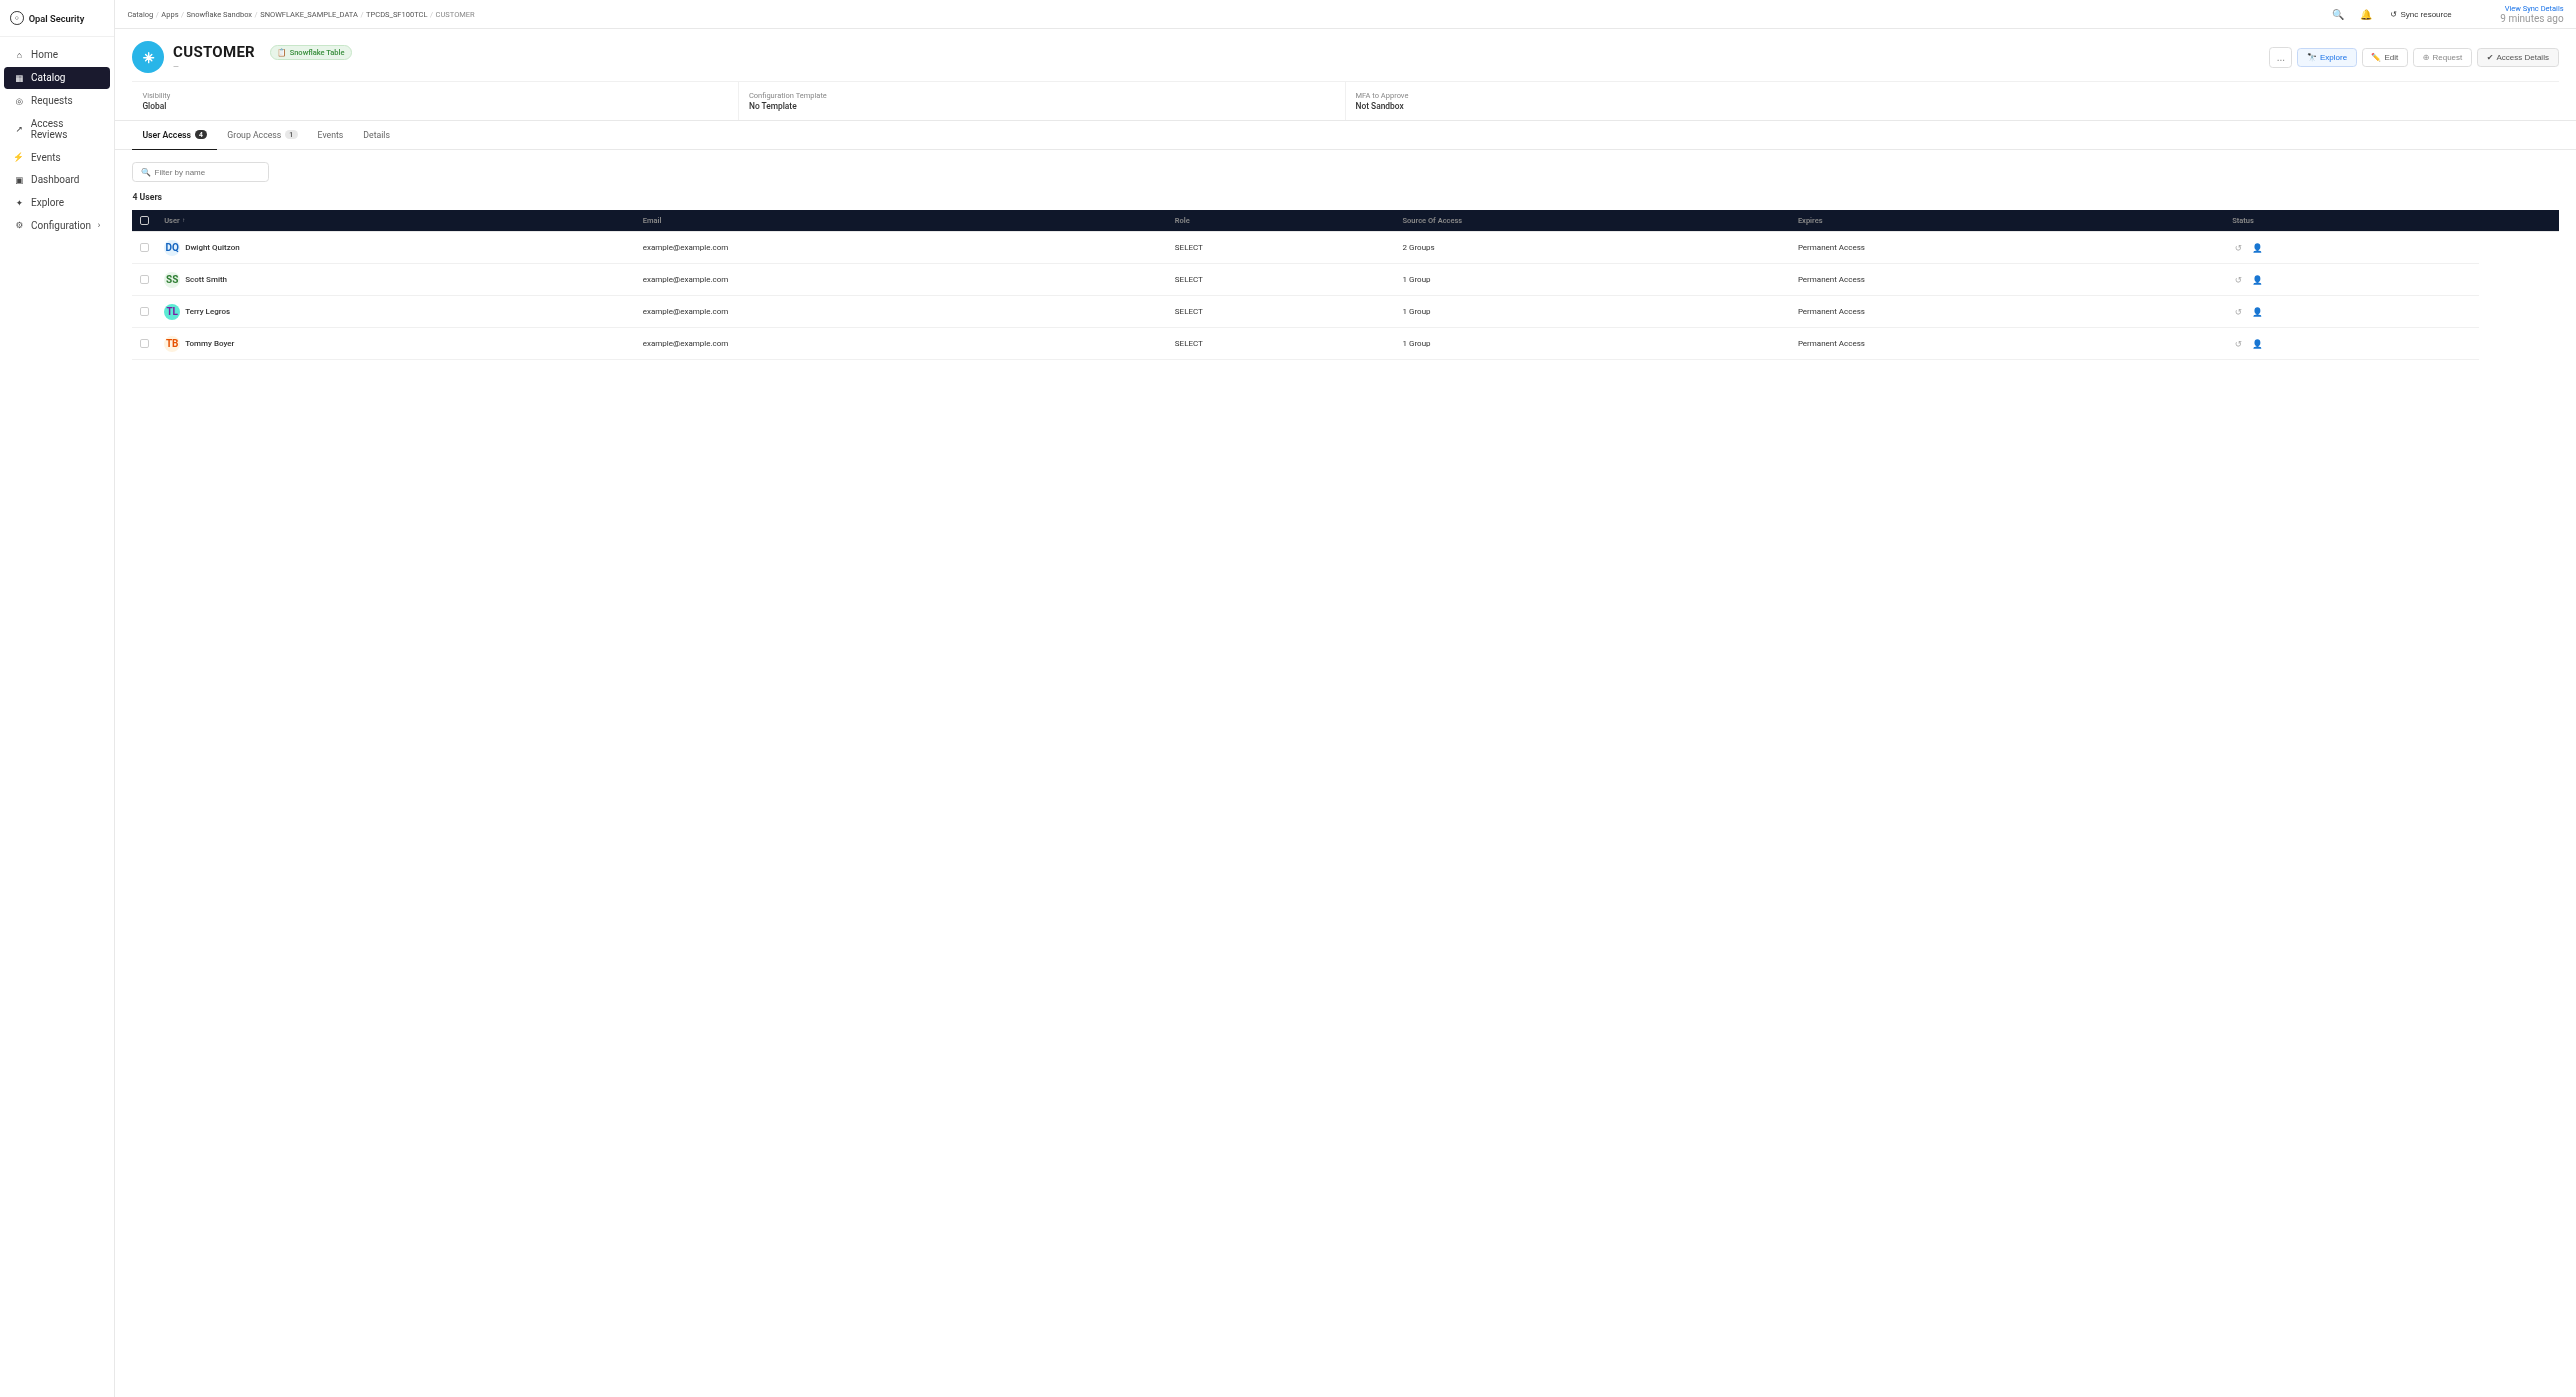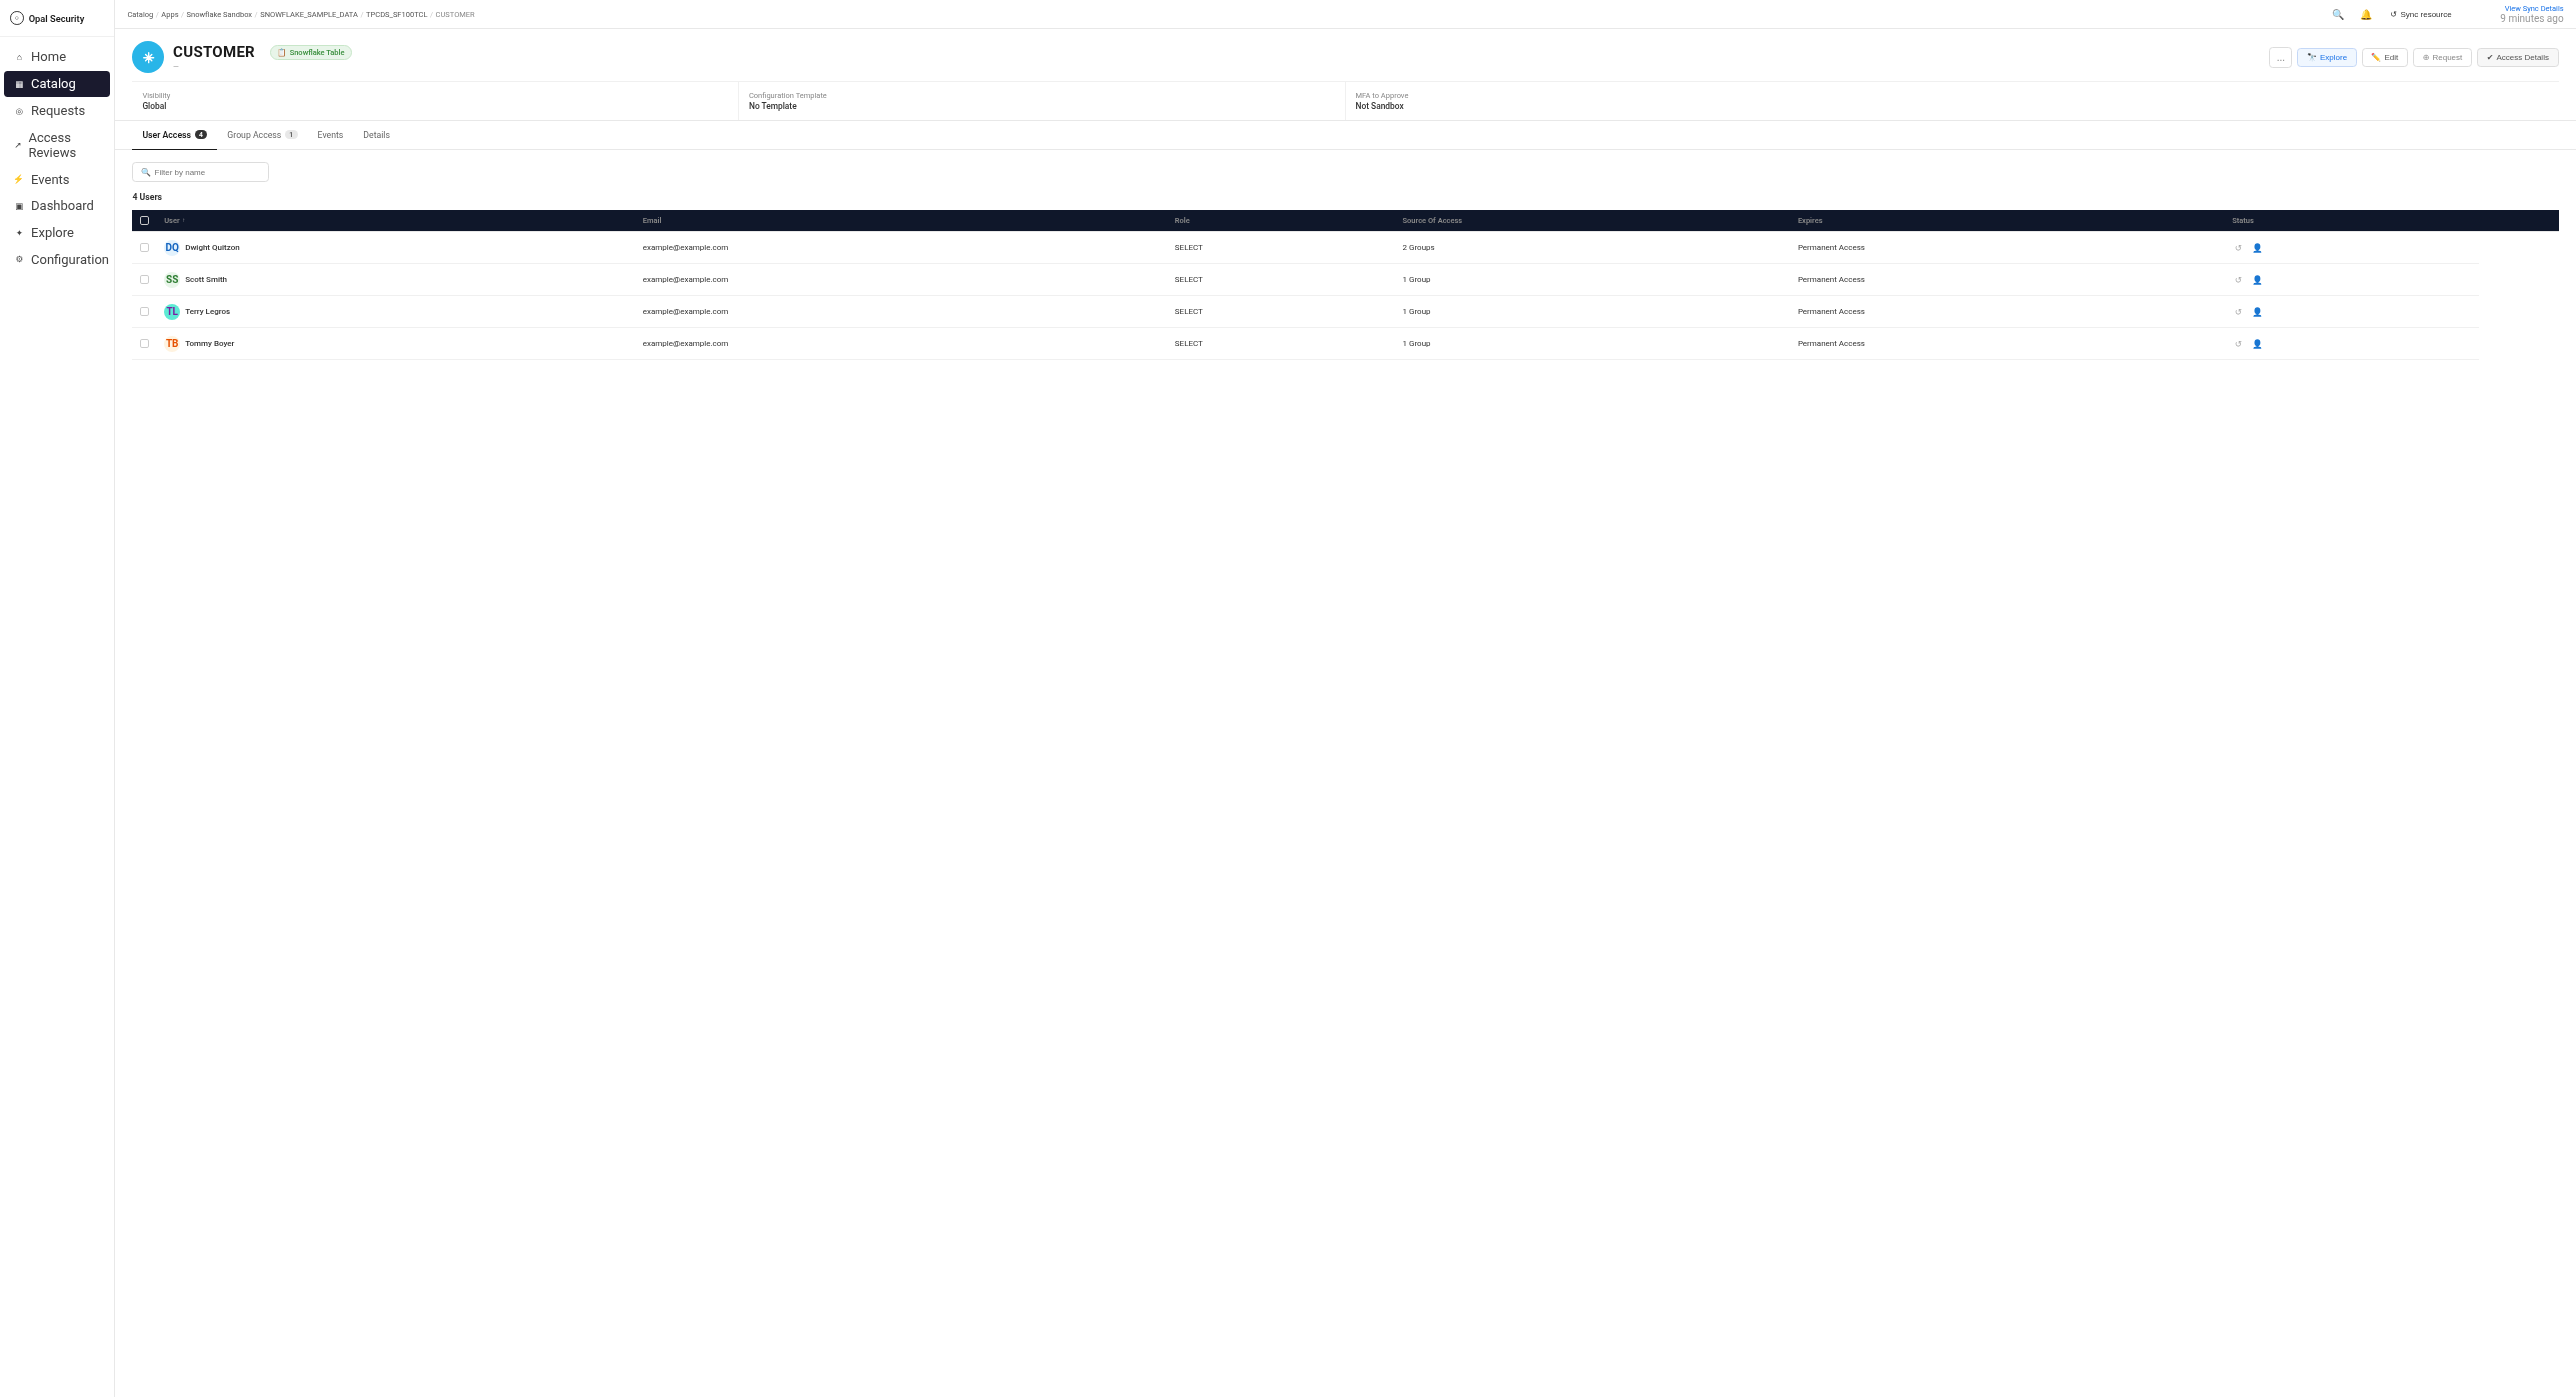--- a/index.html
+++ b/index.html
@@ -50,21 +50,21 @@
       cursor: pointer;
       border-radius: 3.7px;
       margin: 0.6px 3.7px;
     }
     .sidebar-item.active {
       background: #1a1a2e;
       color: #fff;
       border-radius: 3.7px;
     }
     .sidebar-item .icon { font-size: 8.7px; width: 11.2px; text-align: center; }
-    .sidebar-item-label { font-size: 13px; }
+    .sidebar-item-label { font-size: 10px; }
     .sidebar-item.has-arrow { justify-content: space-between; }
     .sidebar-item.has-arrow .left { display: flex; align-items: center; gap: 6.2px; }
 
     
     #main {
       flex: 1;
       overflow-y: auto;
       background: #fff;
     }
 

